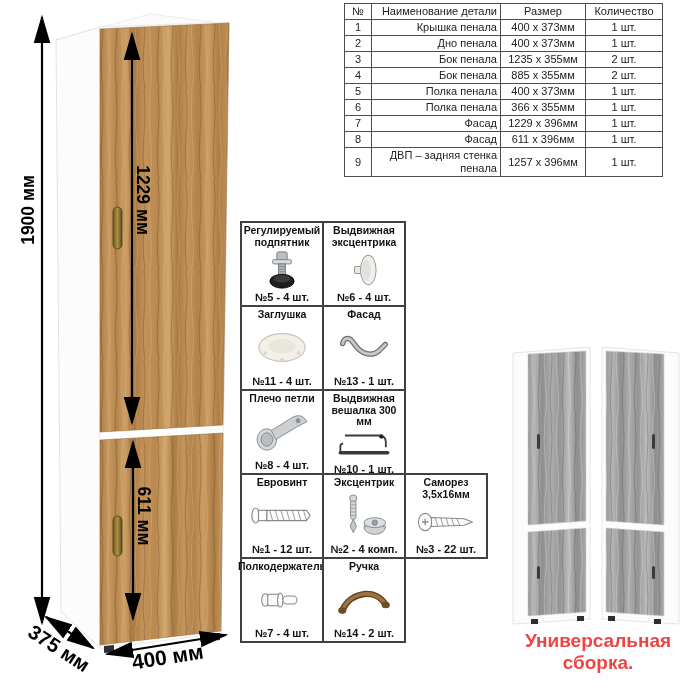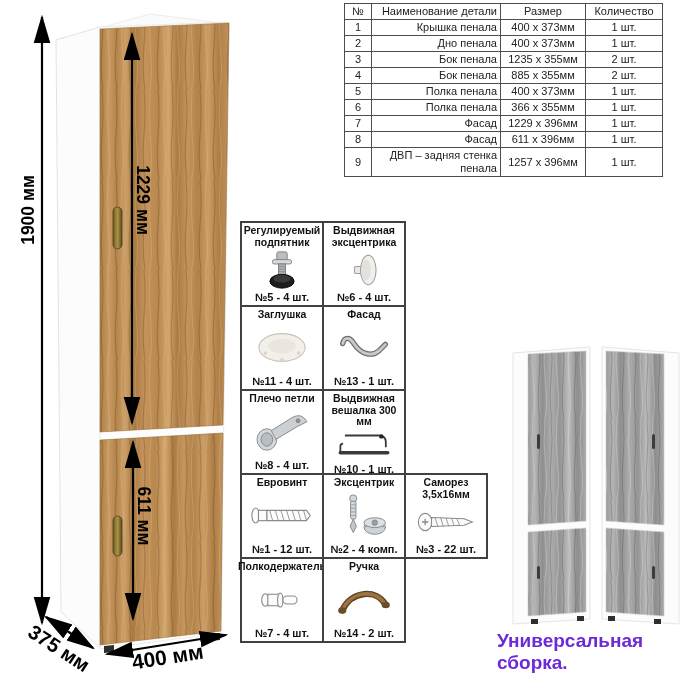--- a/index.html
+++ b/index.html
@@ -24,22 +24,22 @@
   .hw-row:first-child{margin-top:0;}
   .hw-cell{box-sizing:border-box;width:84px;height:86px;border:2px solid #414141;margin-left:-2px;
       display:flex;flex-direction:column;align-items:center;justify-content:space-between;
       padding:2px 1px;background:#fff;}
   .hw-cell:first-child{margin-left:0;}
   .hw-title{font-size:10.5px;line-height:11.5px;font-weight:bold;text-align:center;color:#111;}
   .hw-icon{flex:1;display:flex;align-items:center;justify-content:center;}
   .hw-count{font-size:11px;font-weight:bold;color:#111;white-space:nowrap;}
 
   
-  .caption{position:absolute;left:497px;top:630px;width:202px;text-align:left;
-      font-size:19px;font-weight:bold;color:#6d28d9;}
+  .caption{position:absolute;left:497px;top:630px;width:202px;text-align:center;
+      font-size:19px;font-weight:bold;color:#ef4444;}
 </style>
 </head>
 <body>
 
 <div class="stage">
 
   <svg width="240" height="683" viewBox="0 0 240 683" style="position:absolute;left:0;top:0;">
     <defs>
       <linearGradient id="wood" x1="0" y1="0" x2="1" y2="0">
         <stop offset="0" stop-color="#ad7d45"></stop>

